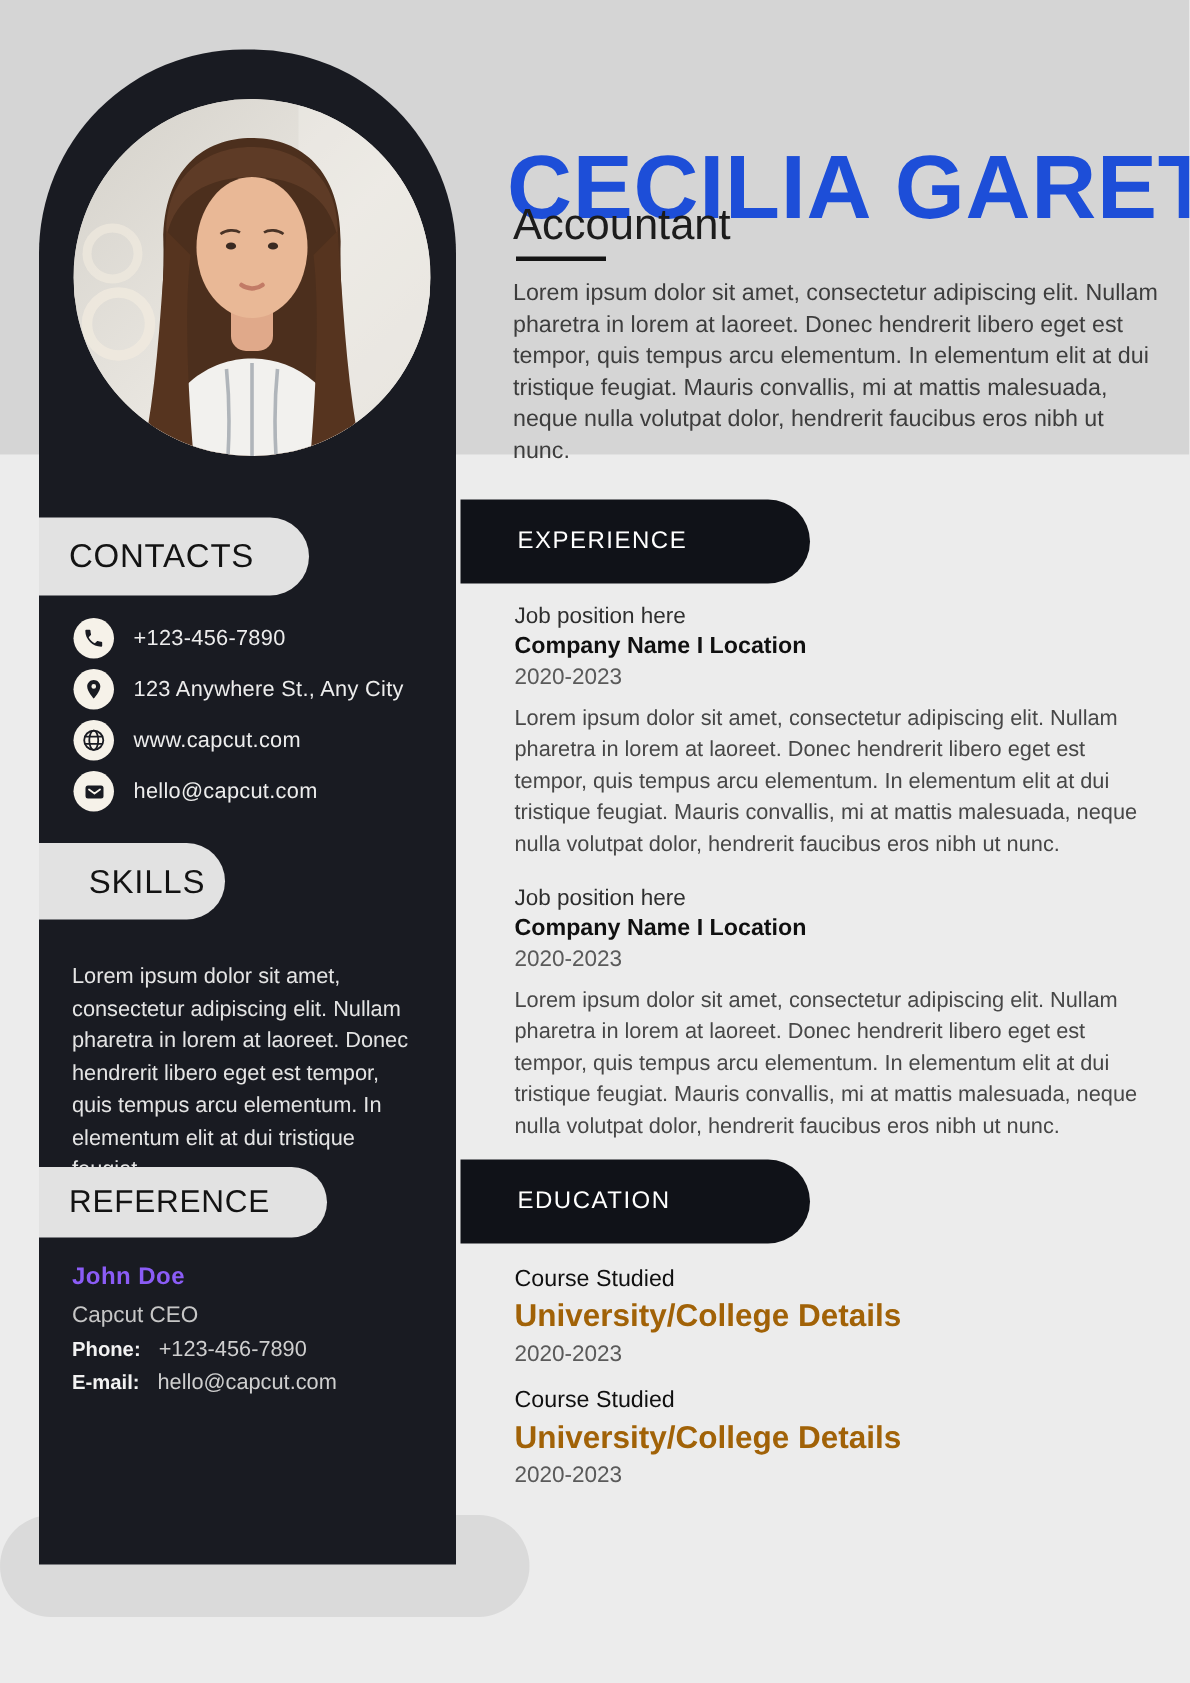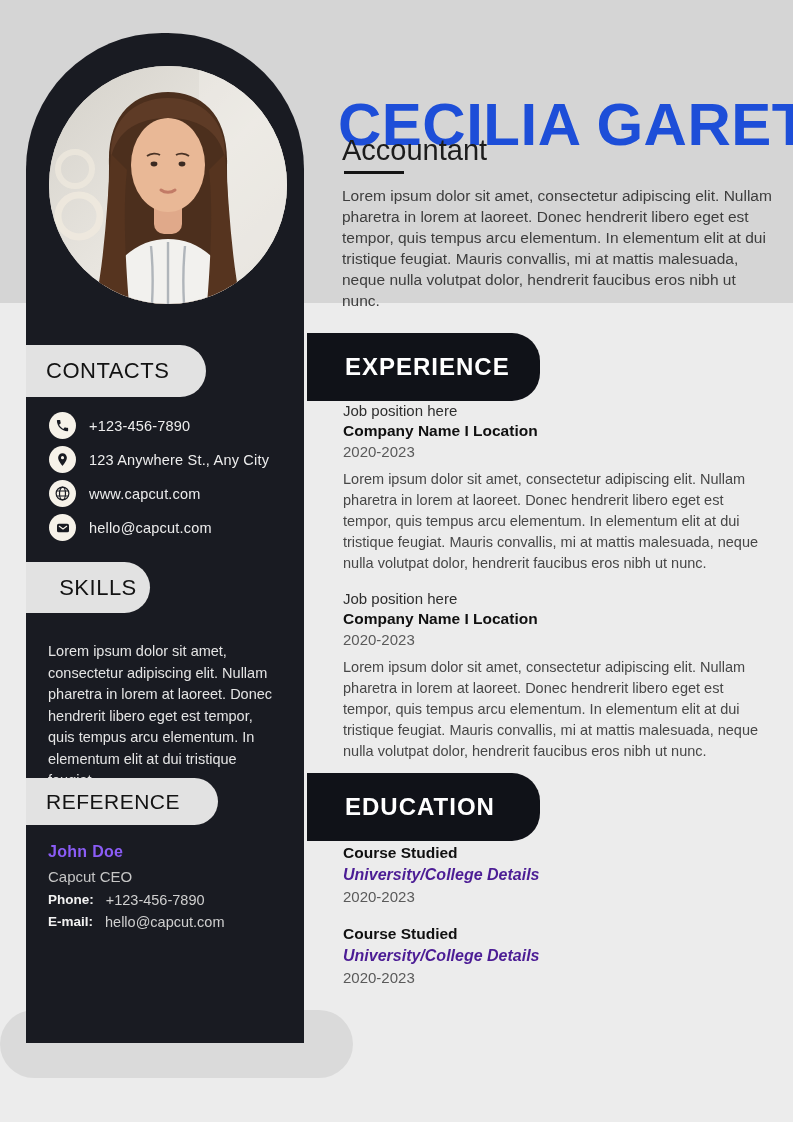--- a/index.html
+++ b/index.html
@@ -39,38 +39,38 @@
   .ref-label{font-size:13.5px;font-weight:bold;color:#F2F2F2;}
   .ref-value{font-size:14.5px;color:#CFCFCF;}
 
   
   .name{position:absolute;left:338px;top:90px;font-size:60px;font-weight:bold;color:#1d4ed8;letter-spacing:.5px;white-space:nowrap;text-align:center;}
   .subtitle{position:absolute;left:342px;top:134px;font-size:29px;font-weight:500;color:#1C1C1C;}
   .subtitle-rule{position:absolute;left:344px;top:171px;width:60px;height:3px;background:#141414;}
   .intro{position:absolute;left:342px;top:185px;width:432px;font-size:15.5px;line-height:21px;color:#3D3D3D;}
 
   .section-pill{
-    position:absolute;left:307px;width:233px;height:68px;background:#101218;
+    position:absolute;left:307px;width:233px;height:56px;background:#101218;
     border-radius:0 28px 28px 0;display:flex;align-items:center;box-sizing:border-box;
-    padding-left:38px;color:#FFFFFF;font-weight:bold;font-size:24px;letter-spacing:1px;
+    padding-left:38px;color:#FFFFFF;font-weight:normal;font-size:16px;letter-spacing:1px;
   }
   .pill-experience{top:333px;}
   .pill-education{top:773px;}
 
   .job{position:absolute;left:343px;width:432px;}
   .j1{top:402px}.j2{top:590px}
   .job-pos{font-size:15px;color:#2E2E2E;margin:0 0 3px 0;}
   .job-company{font-size:15.5px;font-weight:bold;color:#101010;margin:0 0 3px 0;}
   .job-dates{font-size:15px;color:#5A5A5A;margin:0;}
   .job-desc{margin:9px 0 0 0;font-size:14.5px;line-height:21px;color:#474747;}
 
   .edu{position:absolute;left:343px;width:432px;}
   .e1{top:844px}.e2{top:925px}
-  .edu-course{font-size:15.5px;font-weight:bold;color:#101010;margin:0 0 4px 0;}
-  .edu-school{font-size:16px;font-weight:bold;color:#4c1d95;margin:0 0 4px 0;font-style:italic;}
+  .edu-course{font-size:15.5px;font-weight:normal;color:#101010;margin:0 0 4px 0;}
+  .edu-school{font-size:21px;font-weight:bold;color:#a16207;margin:0 0 4px 0;}
   .edu-dates{font-size:15px;color:#5A5A5A;margin:0;}
 </style>
 </head>
 <body>
 
 <div class="page">
 
   <div class="top-band"></div>
   <div class="bottom-pill"></div>
 

